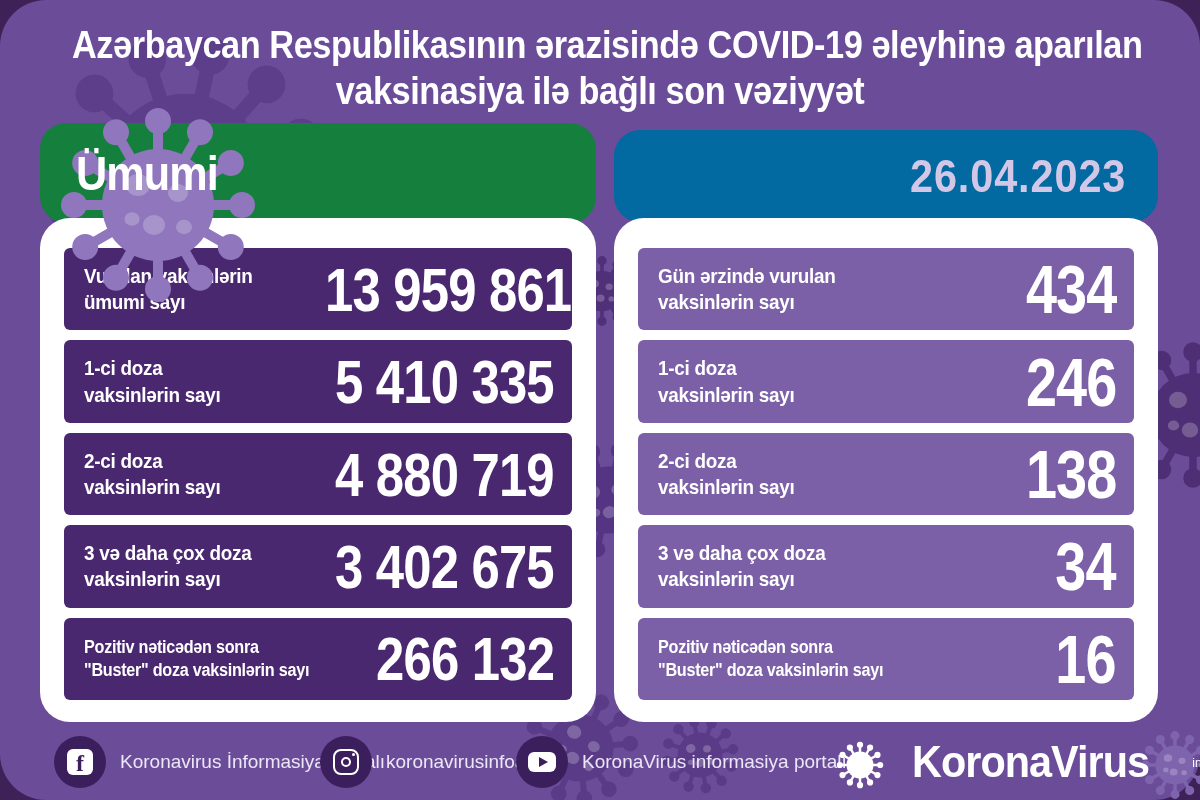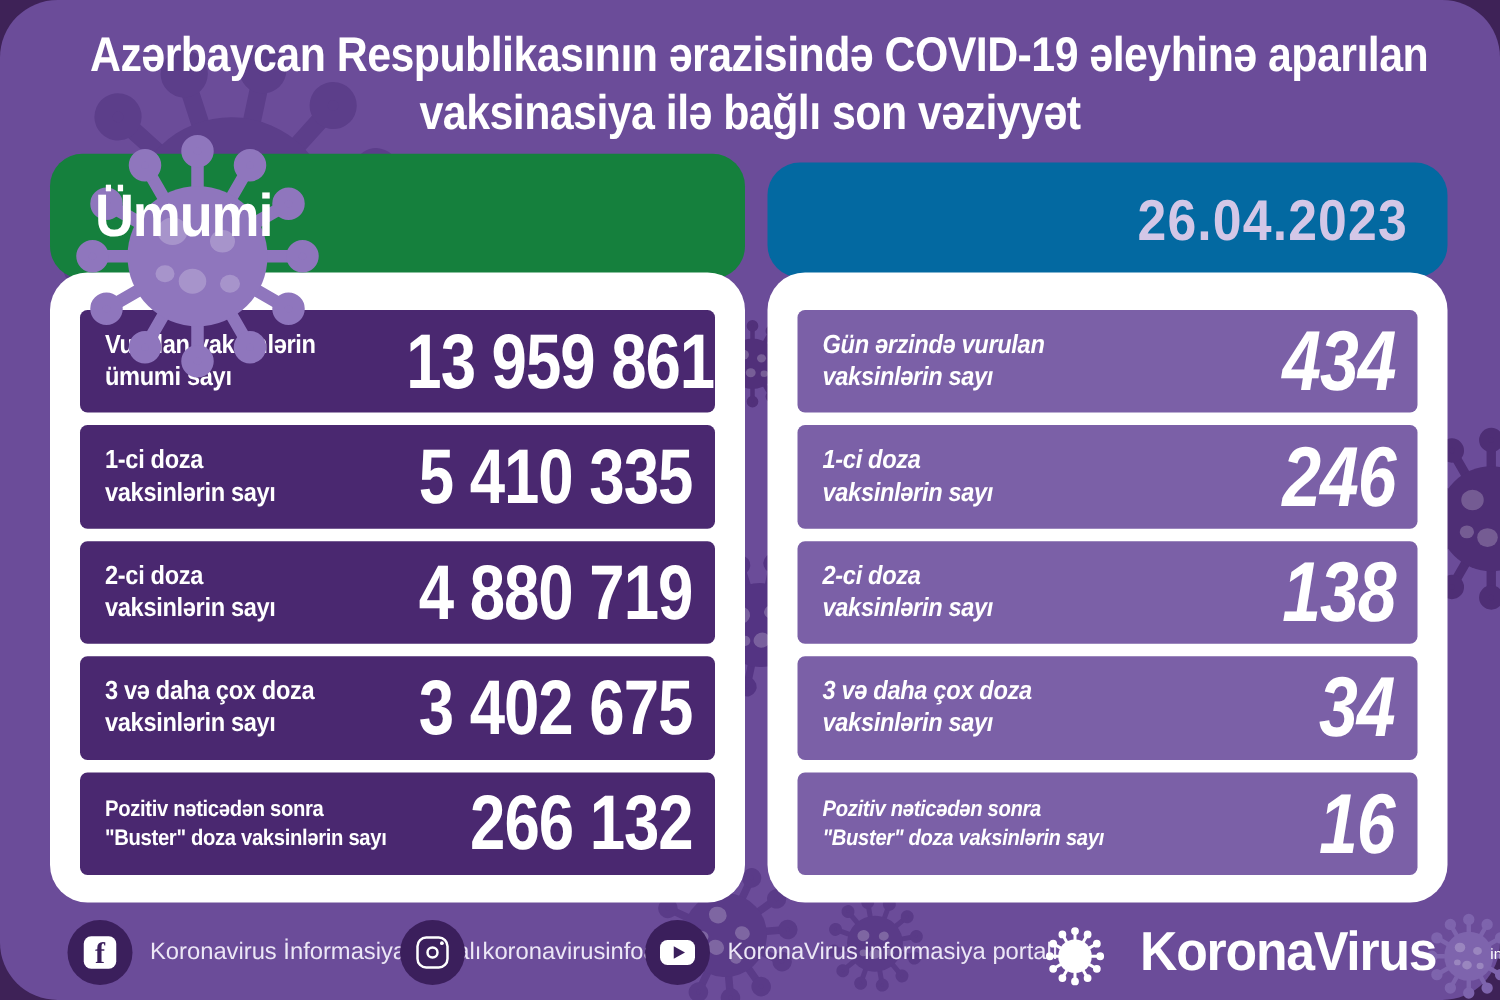--- a/index.html
+++ b/index.html
@@ -28,21 +28,21 @@
 
   
   .panel { position:absolute; top:218px; height:504px; background:#ffffff; border-radius:30px;
            display:flex; flex-direction:column; padding:30px 24px 22px 24px; gap:10px; }
   .panel.left  { left:40px;  width:556px; }
   .panel.right { left:614px; width:544px; }
 
   .row { flex:1; border-radius:6px; display:flex; align-items:center; justify-content:space-between;
          padding:0 18px 0 20px; }
   .row.dark  { background:#4a2870; }
-  .row.light { background:#7b60a7;font-style:italic; }
+  .row.light { background:#7b60a7; }
   .row .labels { color:#ffffff; font-weight:bold; font-size:21px; line-height:1.25;
                  transform:scaleX(.9); transform-origin:left center; letter-spacing:-.3px; white-space:nowrap; }
   .row.small-label .labels { font-size:18px; }
   .row .value { color:#ffffff; font-weight:bold; font-size:62px; letter-spacing:-1px;
                 transform:scaleX(.82); transform-origin:right center; white-space:nowrap; }
   .panel.right .row .value { font-size:68px; }
 
   
   .footer { position:absolute; left:0; top:734px; width:1200px; height:60px; }
   .social { position:absolute; display:flex; align-items:center; gap:14px; }

